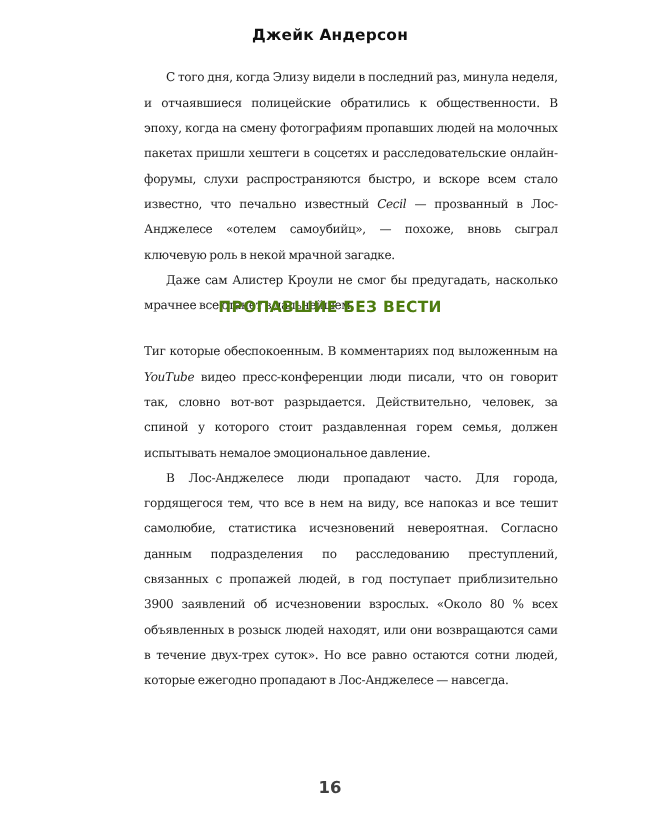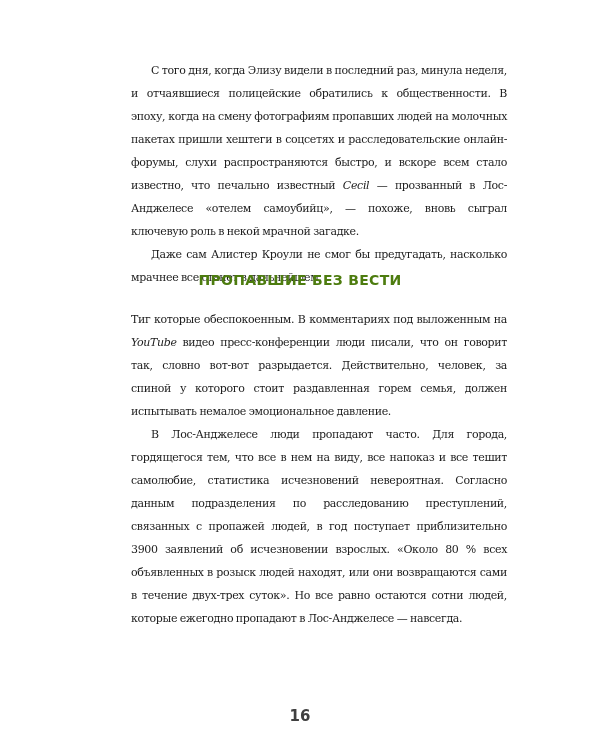--- a/index.html
+++ b/index.html
@@ -76,20 +76,21 @@
       font-weight: bold;
       font-size: 15px;
       color: #404040;
     }
   </style>
 </head>
 <body>
 
 <div class="page">
 
+  <div class="running-header">Джейк Андерсон</div>
 
   <div class="text-column block-1">
     <p><span>С того дня, когда Элизу видели в последний раз, минула неделя, и отчаявшиеся полицейские обратились к общественности. В эпоху, когда на смену фотографиям пропавших людей на молочных пакетах пришли хештеги в соцсетях и расследовательские онлайн-форумы, слухи распространяются быстро, и вскоре всем стало известно, что печально известный </span><em>Cecil</em><span> — прозванный в Лос-Анджелесе «отелем самоубийц», — похоже, вновь сыграл ключевую роль в некой мрачной загадке.</span></p>
     <p>Даже сам Алистер Кроули не смог бы предугадать, насколько мрачнее все станет в дальнейшем.</p>
   </div>
 
   <div class="section-heading">ПРОПАВШИЕ БЕЗ ВЕСТИ</div>
 
   <div class="text-column block-2">
     <p class="no-indent"><span>Тиг которые обеспокоенным. В комментариях под выложенным на </span><em>YouTube</em><span> видео пресс-конференции люди писали, что он говорит так, словно вот-вот разрыдается. Действительно, человек, за спиной у которого стоит раздавленная горем семья, должен испытывать немалое эмоциональное давление.</span></p>

